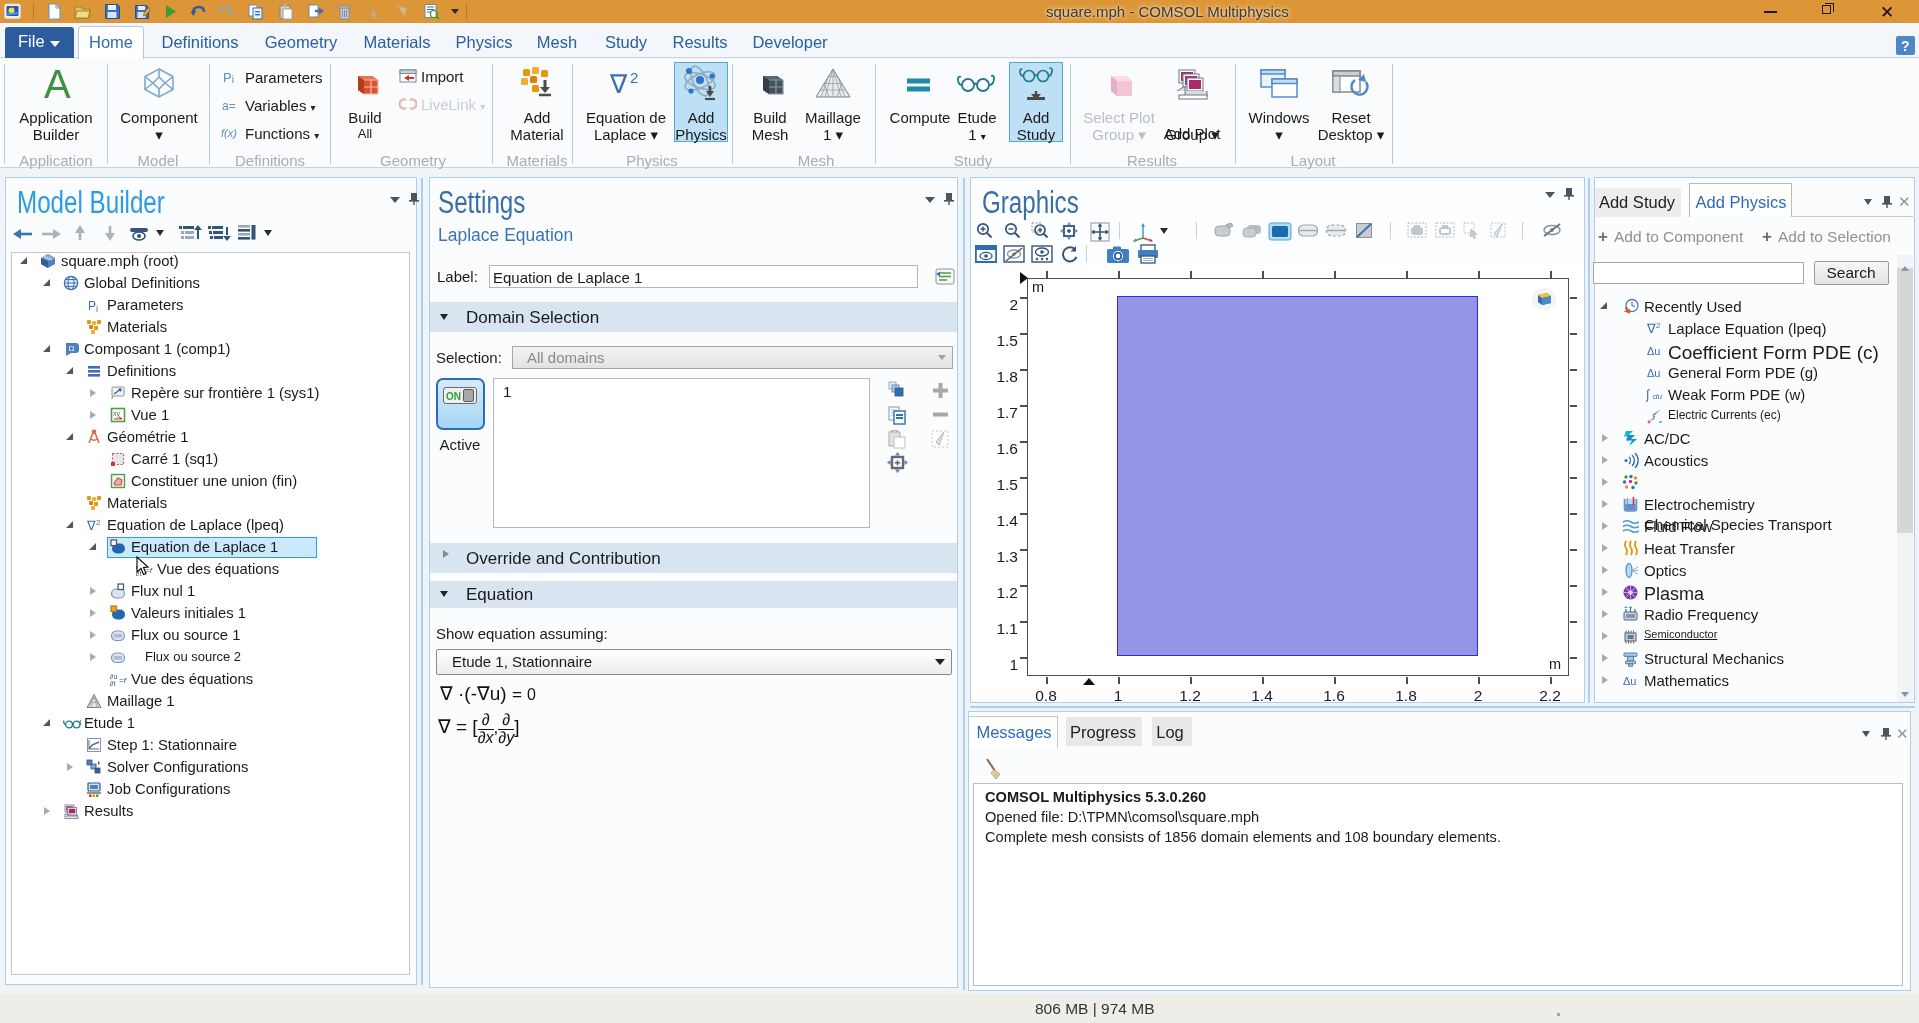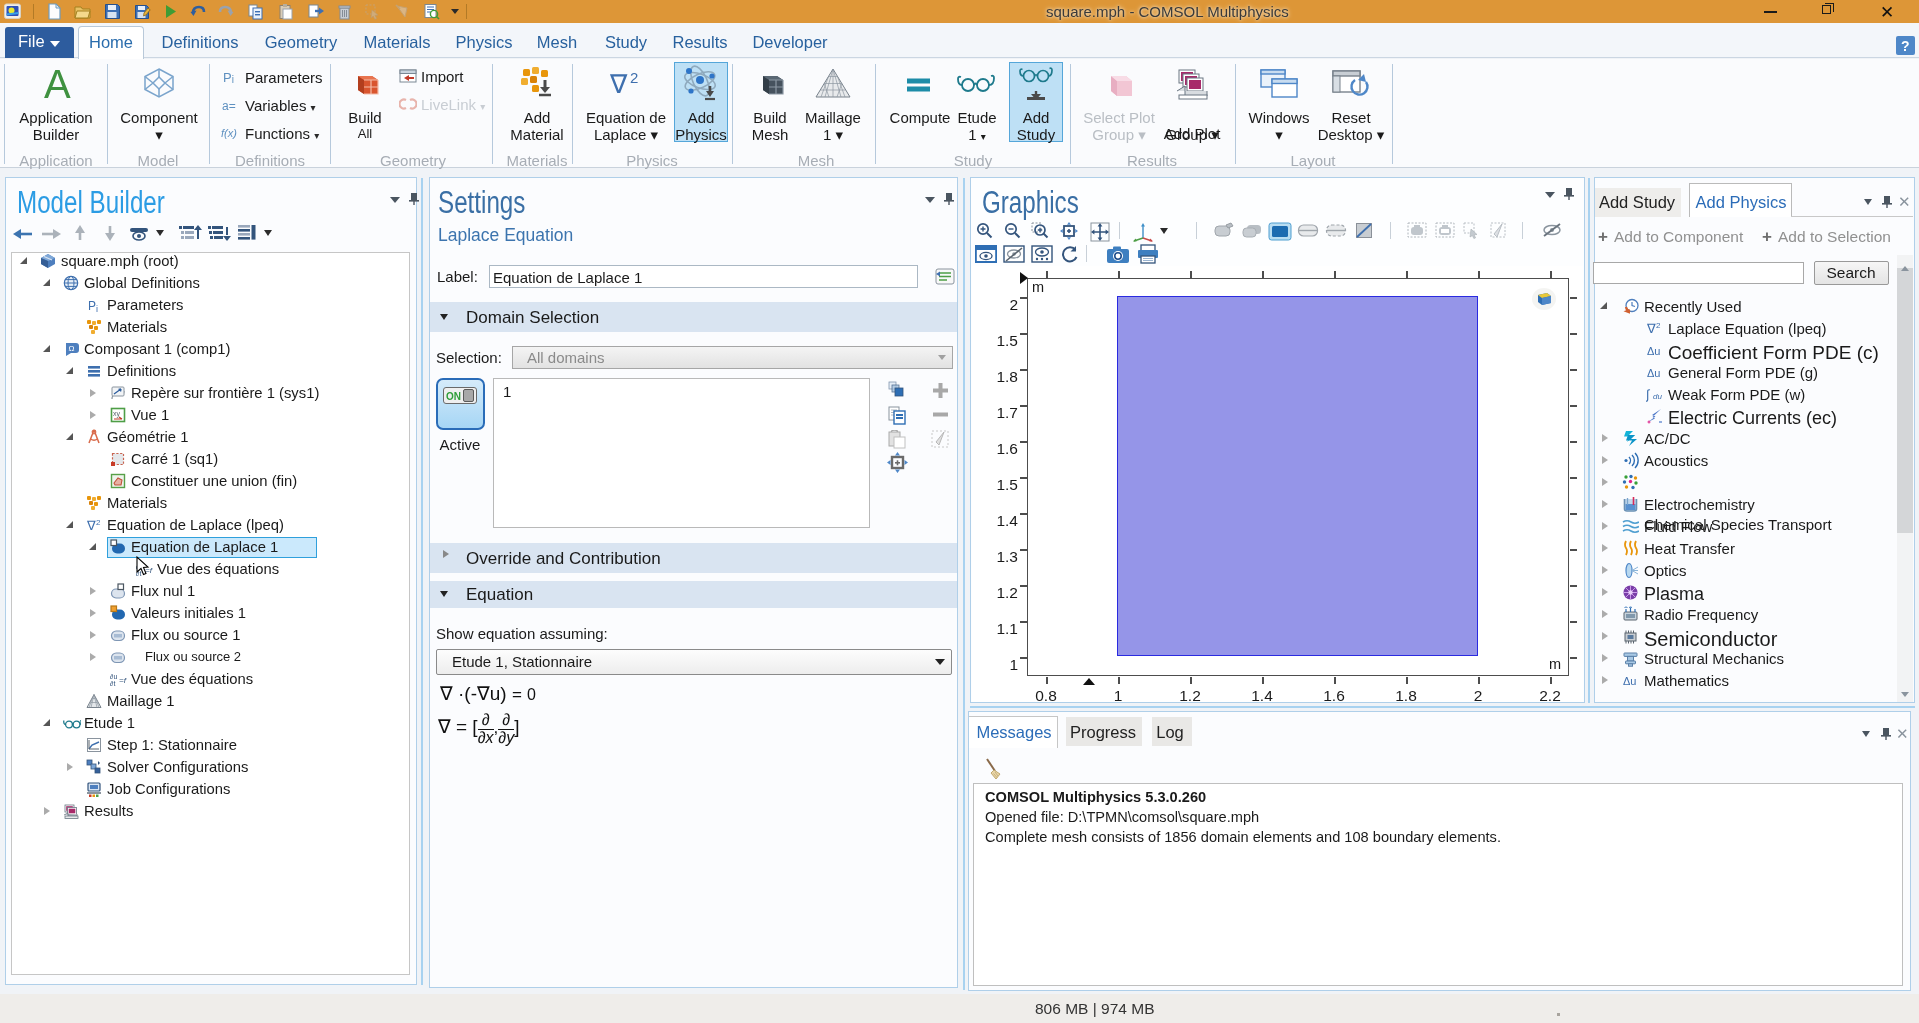--- a/index.html
+++ b/index.html
@@ -925,21 +925,21 @@
 <div class="abs" style="left:1646px;top:386px;width:18px;height:17px;"><svg width="18" height="16" viewBox="0 0 18 16" style="">
       <text x="0" y="13" font-size="13" fill="#3E6FAE" font-family="Liberation Sans">∫</text>
       <text x="7" y="13" font-size="8" fill="#3E6FAE" font-family="Liberation Sans" font-style="italic">du</text>
     </svg></div>
 <div class="tx" style="left:1668px;top:386px;font-size:15px;">Weak Form PDE (w)</div>
 <div class="abs" style="left:1646px;top:408px;width:18px;height:17px;"><svg width="18" height="16" viewBox="0 0 18 16" style="">
       <path d="M15 1 L6 7 L9.5 8.5 L2 14 L9 10.5 L6.5 9 Z" fill="#4E78C8"></path>
       <path d="M3 12.5v3 M1.5 14h3" stroke="#E0218A" stroke-width="1"></path>
       <path d="M13 14h3" stroke="#4E78C8" stroke-width="1.2"></path>
     </svg></div>
-<div class="tx" style="left:1668px;top:408px;font-size:18px;">Electric Currents (ec)</div>
+<div class="tx" style="left:1668px;top:408px;font-size:12px;">Electric Currents (ec)</div>
 <div class="col" style="left:1602px;top:434px;"></div>
 <div class="abs" style="left:1622px;top:430px;width:18px;height:17px;"><svg width="17" height="17" viewBox="0 0 17 17" style="">
       <path d="M4 1 L11 1 L7 5 L13 5 L5 12 L8 6.5 L2 6.5 Z" fill="#14B4D8"></path>
       <path d="M8 6 L15 6 L11 10 L17 10 L9 17 L12 11.5 L6 11.5 Z" fill="#0C94C8" transform="translate(-2,-1)"></path>
     </svg></div>
 <div class="tx" style="left:1644px;top:430px;font-size:15px;">AC/DC</div>
 <div class="col" style="left:1602px;top:456px;"></div>
 <div class="abs" style="left:1622px;top:452px;width:18px;height:17px;"><svg width="17" height="17" viewBox="0 0 17 17" style="">
       <circle cx="4" cy="8.5" r="1.6" fill="#2E6EB4"></circle>
       <path d="M7 5 A5 5 0 0 1 7 12 M10 3 A7.5 7.5 0 0 1 10 14 M13 1 A10.5 10.5 0 0 1 13 16" stroke="#2E6EB4" stroke-width="1.4" fill="none"></path>
@@ -995,21 +995,21 @@
       <path d="M2.5 1.5 Q4 0.5 5.5 1.5 M7 1.5 Q8.5 0.5 10 1.5" stroke="#2E6EB4" stroke-width=".9" fill="none"></path>
       <rect x="4" y="8" width="9" height="4" fill="#8098AC"></rect>
     </svg></div>
 <div class="tx" style="left:1644px;top:606px;font-size:15px;">Radio Frequency</div>
 <div class="col" style="left:1602px;top:632px;"></div>
 <div class="abs" style="left:1622px;top:628px;width:18px;height:17px;"><svg width="17" height="17" viewBox="0 0 17 17" style="">
       <rect x="3" y="5" width="11" height="8" fill="#C8CDD2" stroke="#5A646E"></rect>
       <path d="M4 5V2.5M6.5 5V2.5M9 5V2.5M11.5 5V2.5M4 13v2.5M6.5 13v2.5M9 13v2.5M11.5 13v2.5" stroke="#5A646E"></path>
       <rect x="5.5" y="7" width="6" height="4" fill="#5A7A9E"></rect>
     </svg></div>
-<div class="tx" style="left:1644px;top:628px;font-size:20px;">Semiconductor</div>
+<div class="tx" style="left:1644px;top:628px;font-size:11px;text-decoration:underline;">Semiconductor</div>
 <div class="col" style="left:1602px;top:654px;"></div>
 <div class="abs" style="left:1622px;top:650px;width:18px;height:17px;"><svg width="17" height="17" viewBox="0 0 17 17" style="">
       <g fill="#A8C8E4" stroke="#5A80A8" stroke-width="1">
         <rect x="2" y="3" width="13" height="3.4" rx=".5"></rect>
         <rect x="5.5" y="6.4" width="6" height="4.6"></rect>
         <rect x="3.5" y="11" width="10" height="2.8" rx=".5"></rect>
         <rect x="6.5" y="13.8" width="4" height="2.4"></rect>
       </g>
     </svg></div>
 <div class="tx" style="left:1644px;top:650px;font-size:15px;">Structural Mechanics</div>

